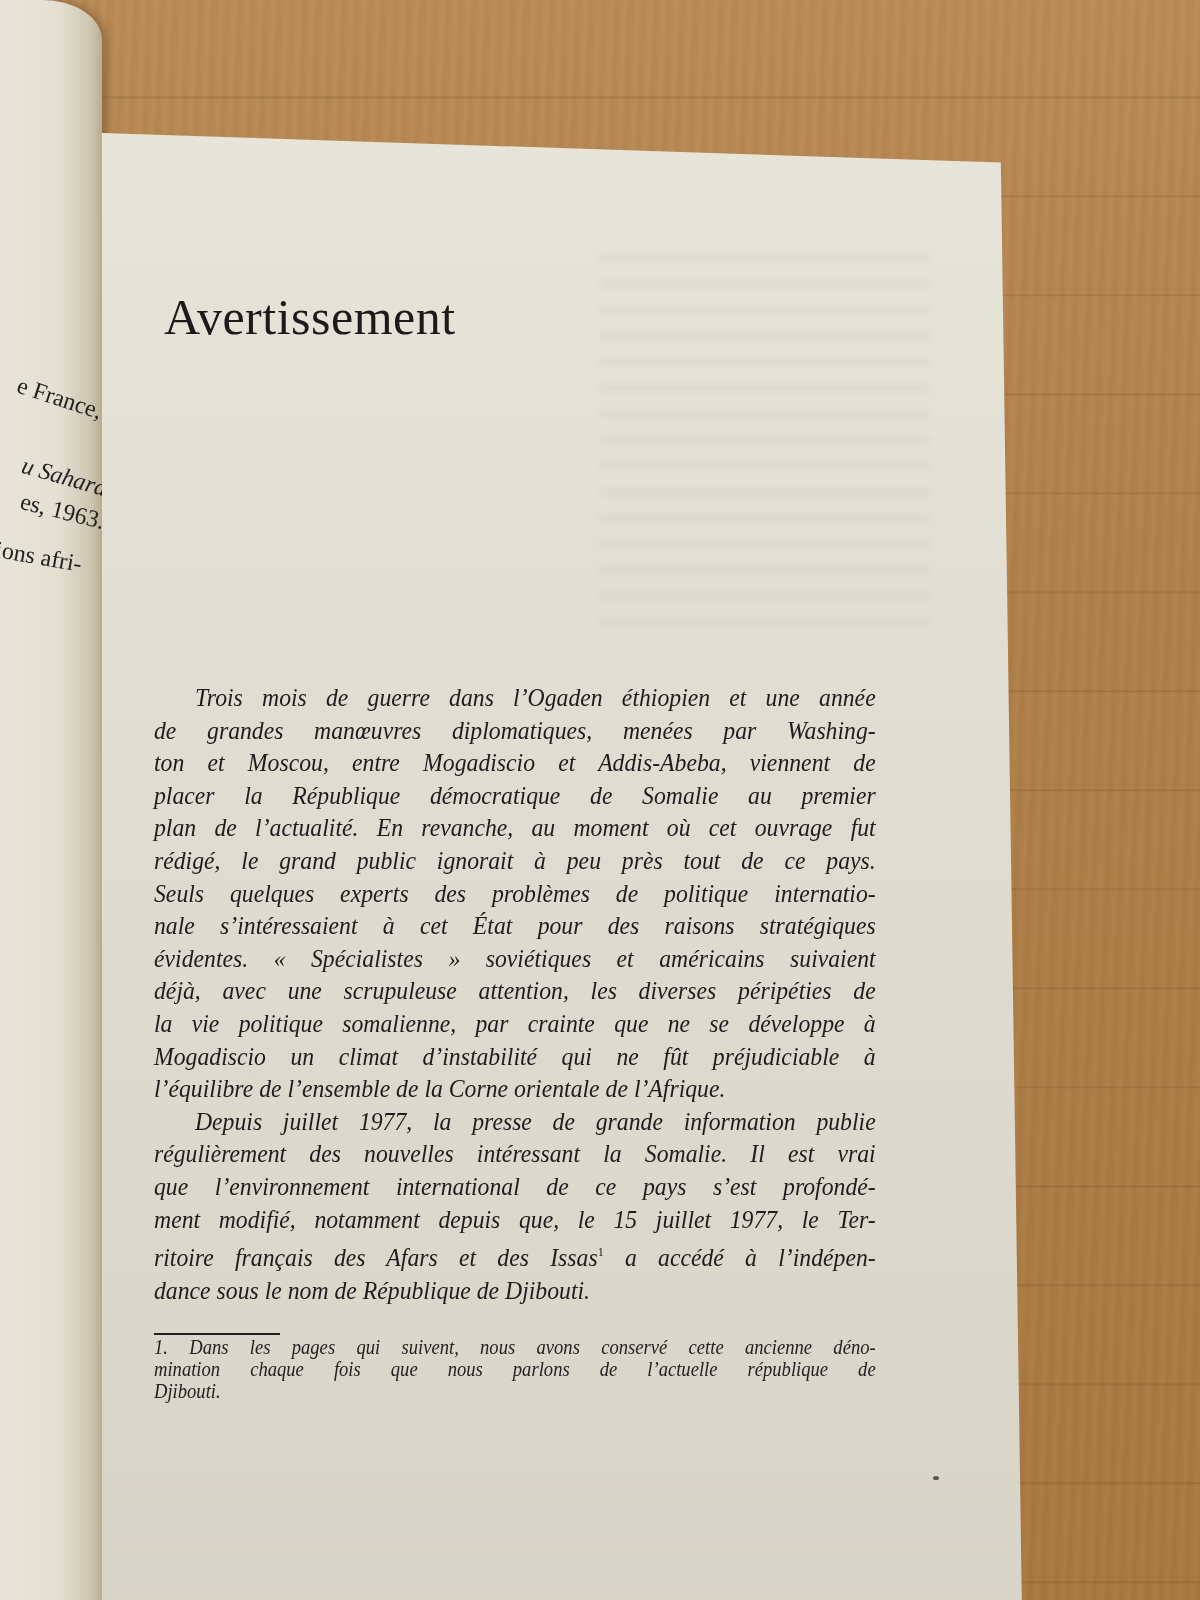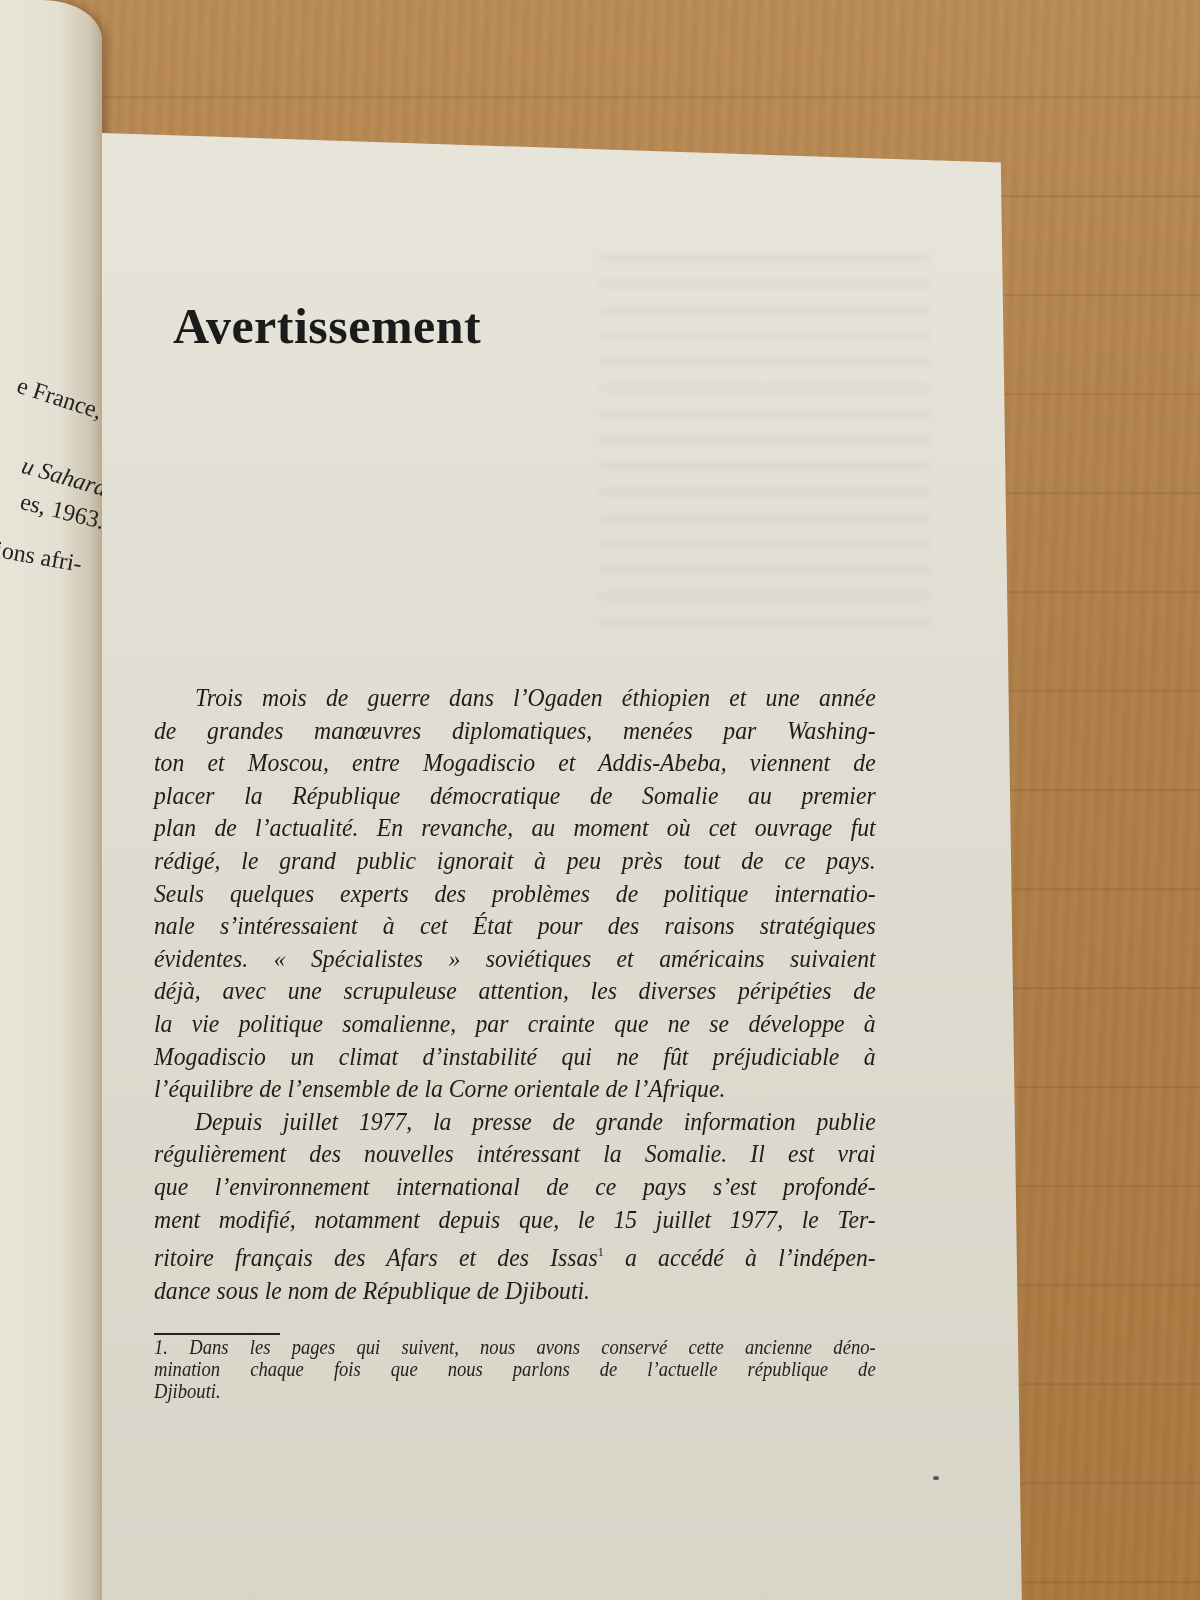--- a/index.html
+++ b/index.html
@@ -72,21 +72,21 @@
 <div class="left-page">
   <span class="frag" style="left:62px;top:372px;transform:rotate(18deg);transform-origin:left top;">e France,</span>
   <span class="frag" style="left:66px;top:452px;font-style:italic;transform:rotate(16deg);transform-origin:left top;">u Sahara,</span>
   <span class="frag" style="left:64px;top:488px;transform:rotate(14deg);transform-origin:left top;">es, 1963.</span>
   <span class="frag" style="left:38px;top:536px;transform:rotate(10deg);transform-origin:left top;">ions afri-</span>
 </div>
 
 <div class="page"></div>
 <div class="bleed"></div>
 
-<h1 class="title" style="margin:13px;font-weight:bold;">Avertissement</h1>
+<h1 class="title" style="margin:4px;font-weight:normal;">Avertissement</h1>
 
 <div class="body-text">
   <span class="line indent">Trois mois de guerre dans l’Ogaden éthiopien et une année</span>
   <span class="line">de grandes manœuvres diplomatiques, menées par Washing-</span>
   <span class="line">ton et Moscou, entre Mogadiscio et Addis-Abeba, viennent de</span>
   <span class="line">placer la République démocratique de Somalie au premier</span>
   <span class="line">plan de l’actualité. En revanche, au moment où cet ouvrage fut</span>
   <span class="line">rédigé, le grand public ignorait à peu près tout de ce pays.</span>
   <span class="line">Seuls quelques experts des problèmes de politique internatio-</span>
   <span class="line">nale s’intéressaient à cet État pour des raisons stratégiques</span>

